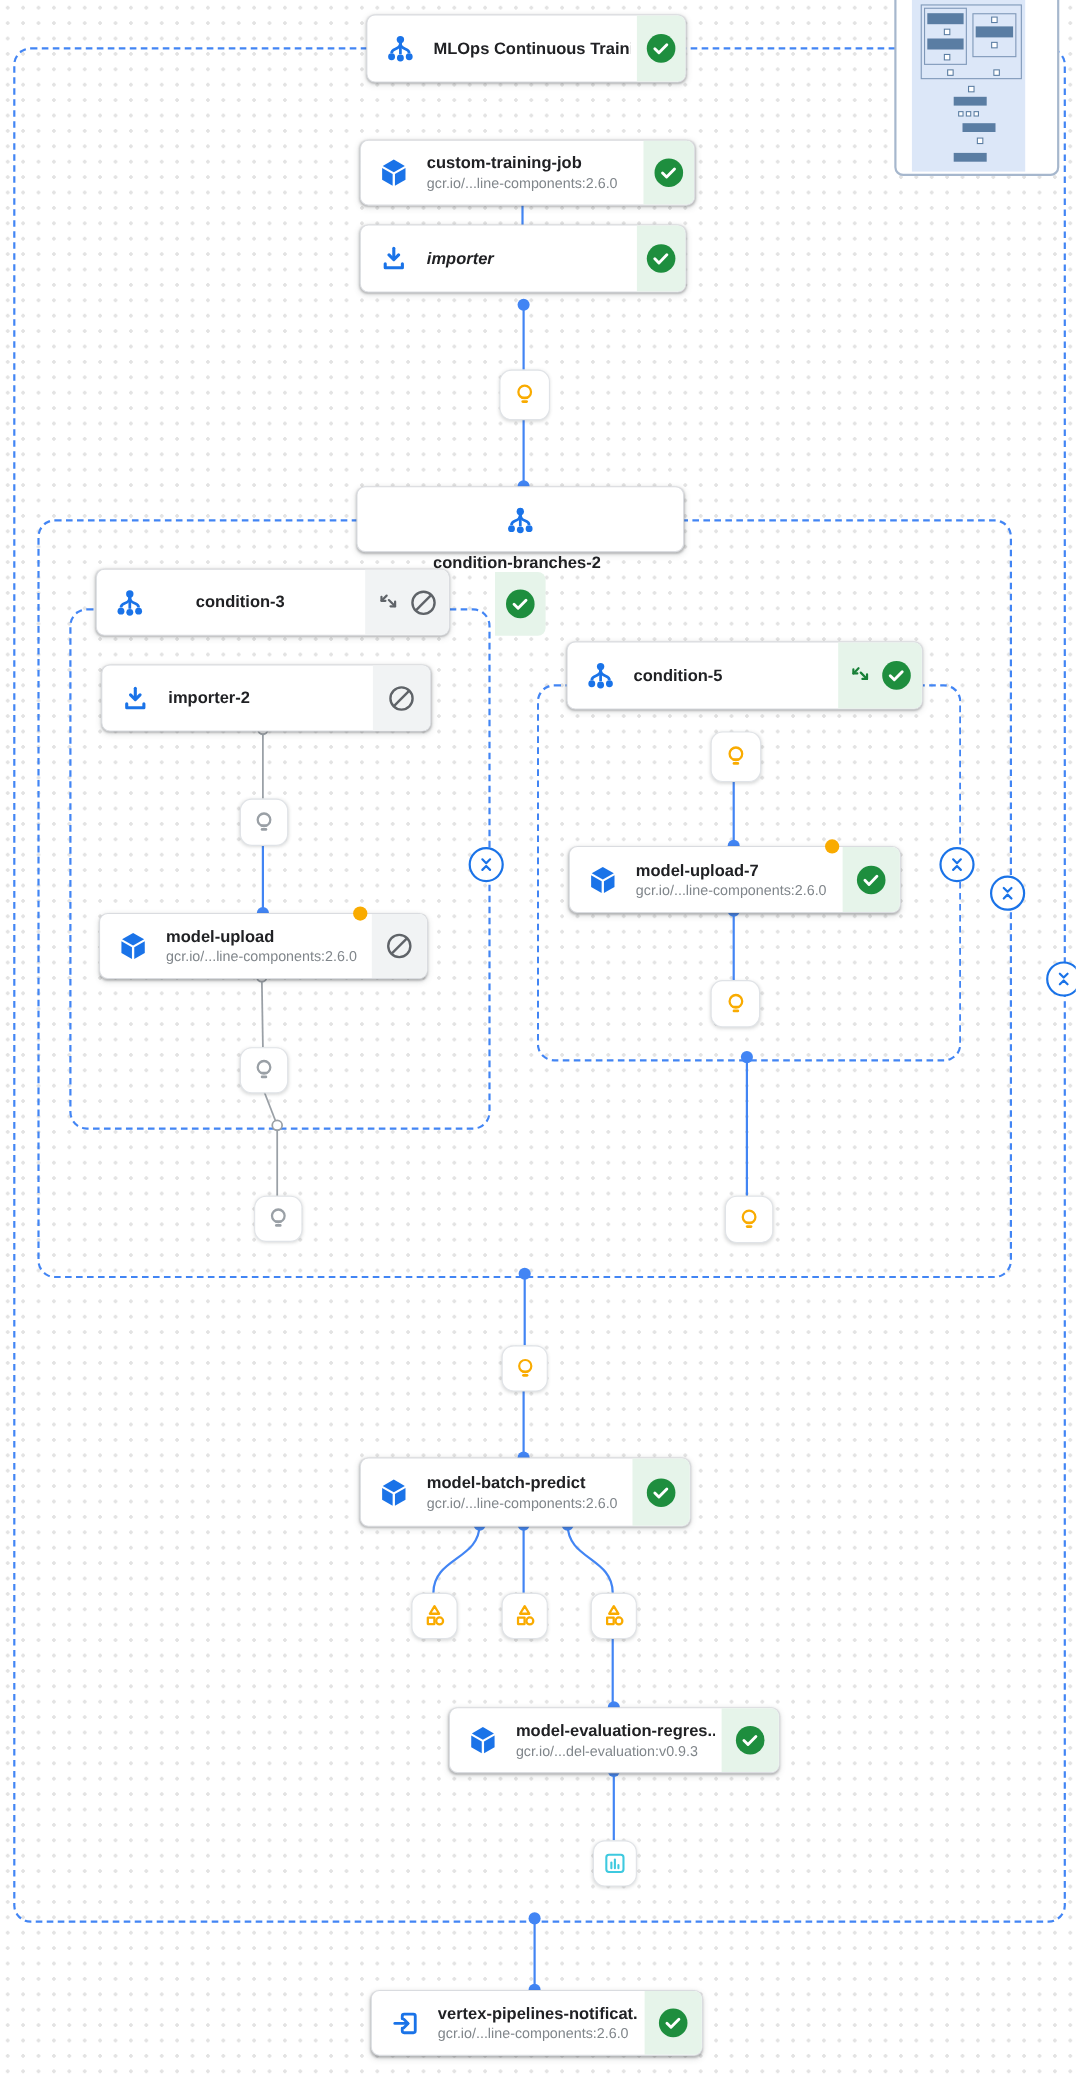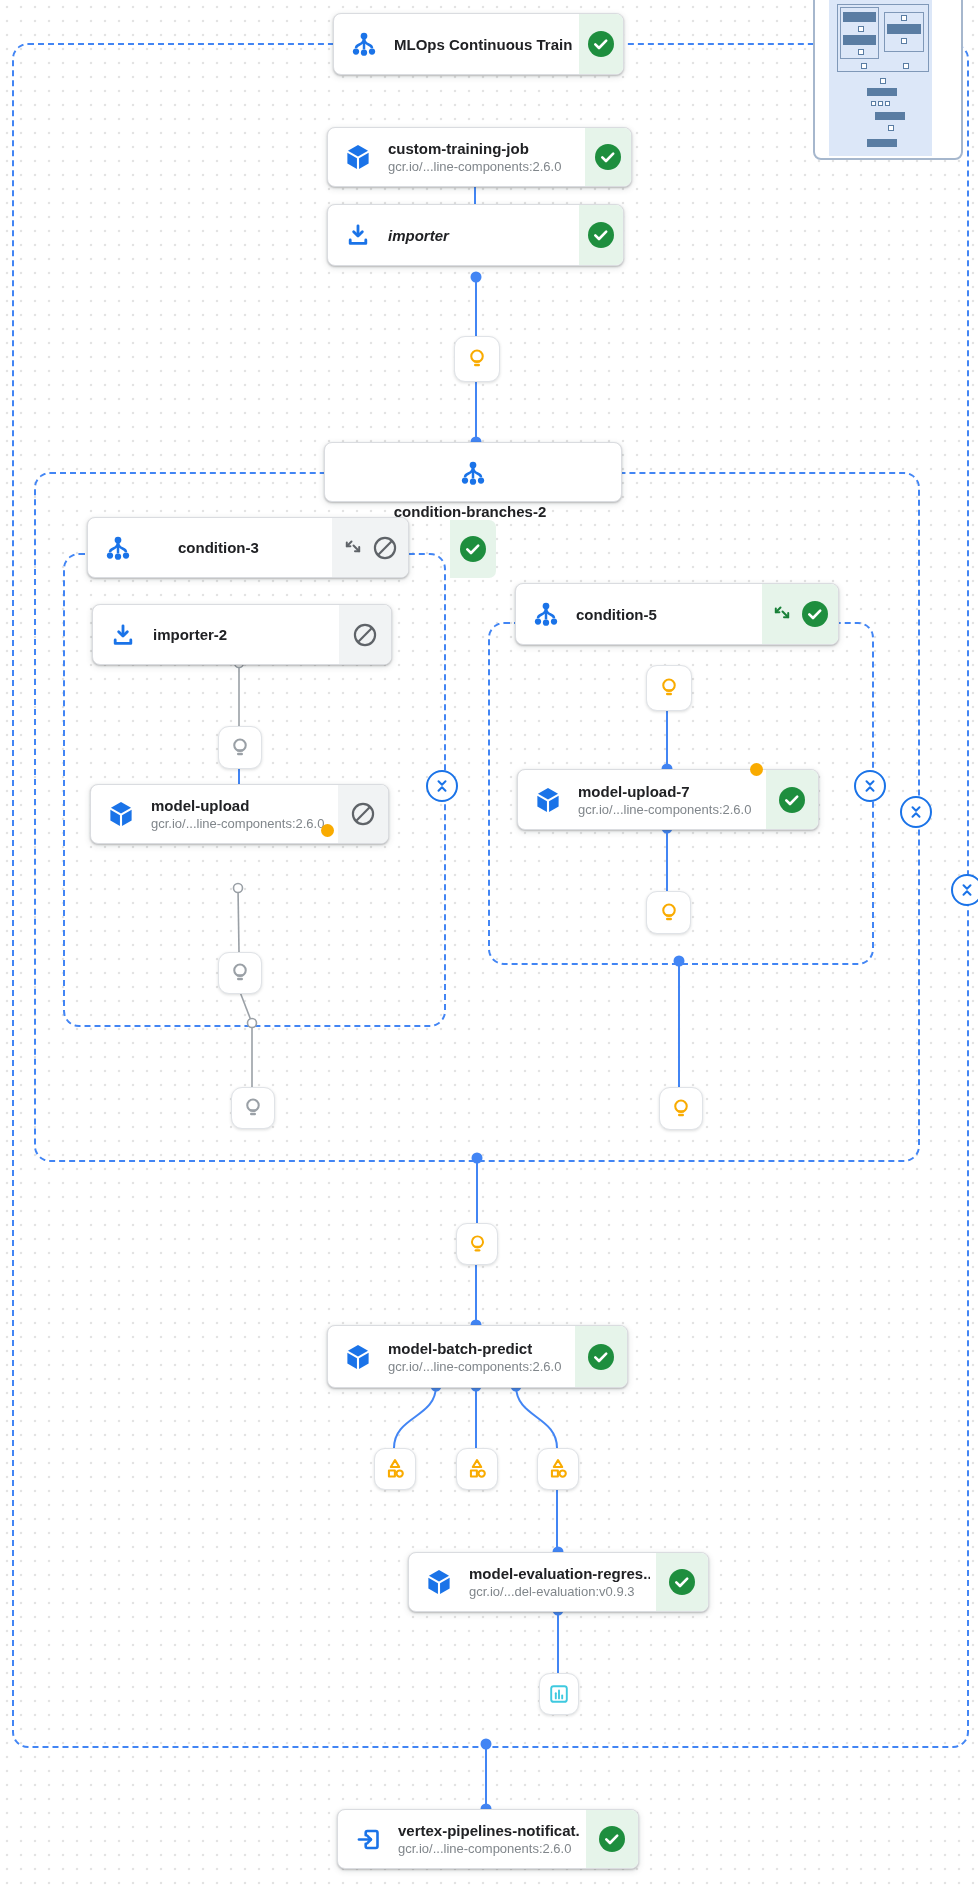--- a/index.html
+++ b/index.html
@@ -248,21 +248,21 @@
       <div class="title">importer-2</div>
     </div>
   <div class="status gray" style="width:52px;">
     <svg width="26" height="26" viewBox="0 0 24 24" fill="none" stroke="#5f6368" stroke-width="2">
         <circle cx="12" cy="12" r="9.3"></circle>
         <path d="M18.6 5.4 L5.4 18.6"></path>
       </svg>
   </div>
 </div>
 
-<div class="node" style="left:90px;top:784px;width:297px;height:58px;">
+<div class="node" style="left:90px;top:830px;width:297px;height:58px;">
   <div class="nicon">
     <svg width="28" height="28" viewBox="0 0 24 24" fill="#1a73e8">
         <path d="M12 1.8 20.6 6.7 12 11.6 3.4 6.7Z"></path>
         <path d="M2.9 8.3 11.1 13 V22.2 L2.9 17.5Z"></path>
         <path d="M21.1 8.3 12.9 13 V22.2 L21.1 17.5Z"></path>
       </svg>
   </div>
   <div class="ntext">
     <div class="title">model-upload</div>
     <div class="sub">gcr.io/...line-components:2.6.0</div>

